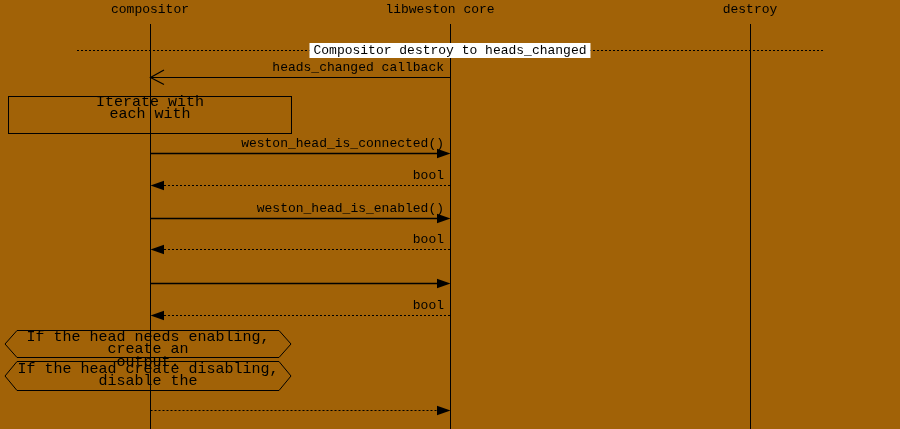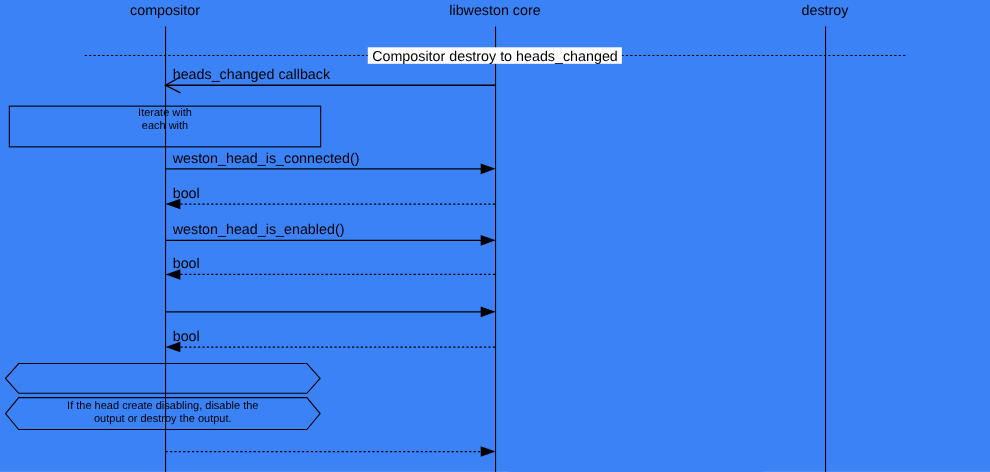--- a/index.html
+++ b/index.html
@@ -1,41 +1,41 @@
 <!DOCTYPE html>
 <html><head>
 <meta charset="utf-8">
 <style>
   html, body { margin: 0; padding: 0; background: #ffffff; }
   .stage {
     position: relative;
     width: 900px;
     height: 429px;
-    background: #3b82f6;
-    font-family: Liberation Sans, sans-serif;
+    background: #a16207;
+    font-family: Liberation Mono, monospace;
     color: #000000;
     overflow: hidden;
   }
   .stage svg { position: absolute; top: 0; left: 0; }
   .txt { position: absolute; font-size: 13px; color: #000000; white-space: nowrap; }
   .plabel {
     top: 2px; height: 16px; line-height: 16px;
     text-align: center; width: 200px;
   }
   .mlabel {
-    left: 157px; width: 300px; height: 15px; line-height: 15px;
-    text-align: left;
+    left: 144px; width: 300px; height: 15px; line-height: 15px;
+    text-align: right;
   }
   .divlabel {
     top: 43px; left: 450px; height: 15px; line-height: 15px;
     transform: translateX(-50%);
     background: #ffffff; padding: 0 4px;
   }
   .noteblock {
-    position: absolute; text-align: center; font-size: 10px;
+    position: absolute; text-align: center; font-size: 15px;
     line-height: 12.4px; color: #000000;
   }
   .note-iterate { left: 9px;  top: 97px;  width: 282px; }
   .note-enable  { left: 5px;  top: 332px; width: 286px; }
   .note-disable { left: 5px;  top: 364px; width: 286px; }
 </style>
 </head>
 <body>
 
 <div class="stage">
@@ -103,36 +103,39 @@
       <polygon points="5,376 17,361.5 279,361.5 291,376 279,390.5 17,390.5" stroke-width="1" fill="none"></polygon>
     </g>
 
     <g>
       <line x1="150.5" y1="410.5" x2="441" y2="410.5" stroke-width="1.2" stroke-dasharray="2 2"></line>
       <polygon points="450.5,410.5 437,405.7 437,415.3" fill="#000000" stroke="none"></polygon>
     </g>
   </svg>
 
   <div class="txt plabel" style="left:50px">compositor</div>
-  <div class="txt plabel" style="left:350px">libweston core</div>
+  <div class="txt plabel" style="left:340px">libweston core</div>
   <div class="txt plabel" style="left:650px">destroy</div>
 
   <div class="txt divlabel">Compositor destroy to heads_changed</div>
 
   <div class="txt mlabel" style="top:60px">heads_changed callback</div>
   <div class="txt mlabel" style="top:136px">weston_head_is_connected()</div>
   <div class="txt mlabel" style="top:168px">bool</div>
   <div class="txt mlabel" style="top:201px">weston_head_is_enabled()</div>
   <div class="txt mlabel" style="top:232px">bool</div>
   <div class="txt mlabel" style="top:298px">bool</div>
 
   <div class="noteblock note-iterate">
     <div>Iterate with</div>
     <div>each with</div>
   </div>
 
+  <div class="noteblock note-enable">
+    <div>If the head needs enabling, create an</div>
+    <div>output.</div>
+  </div>
 
   <div class="noteblock note-disable">
     <div>If the head create disabling, disable the</div>
-    <div>output or destroy the output.</div>
   </div>
 
 </div>
 
 </body></html>

